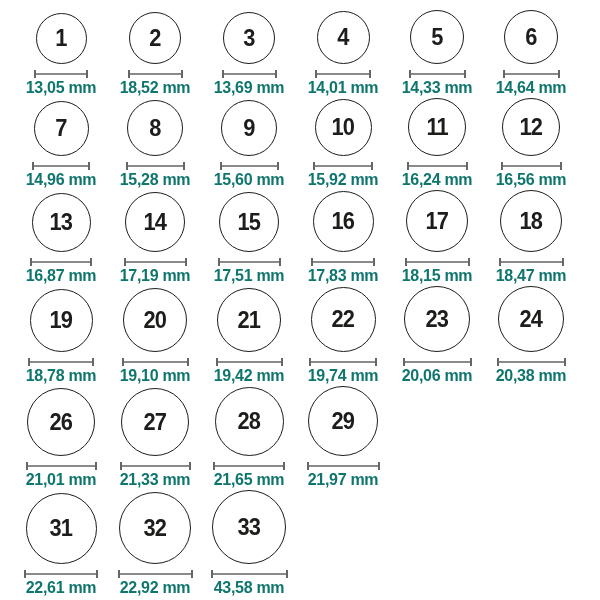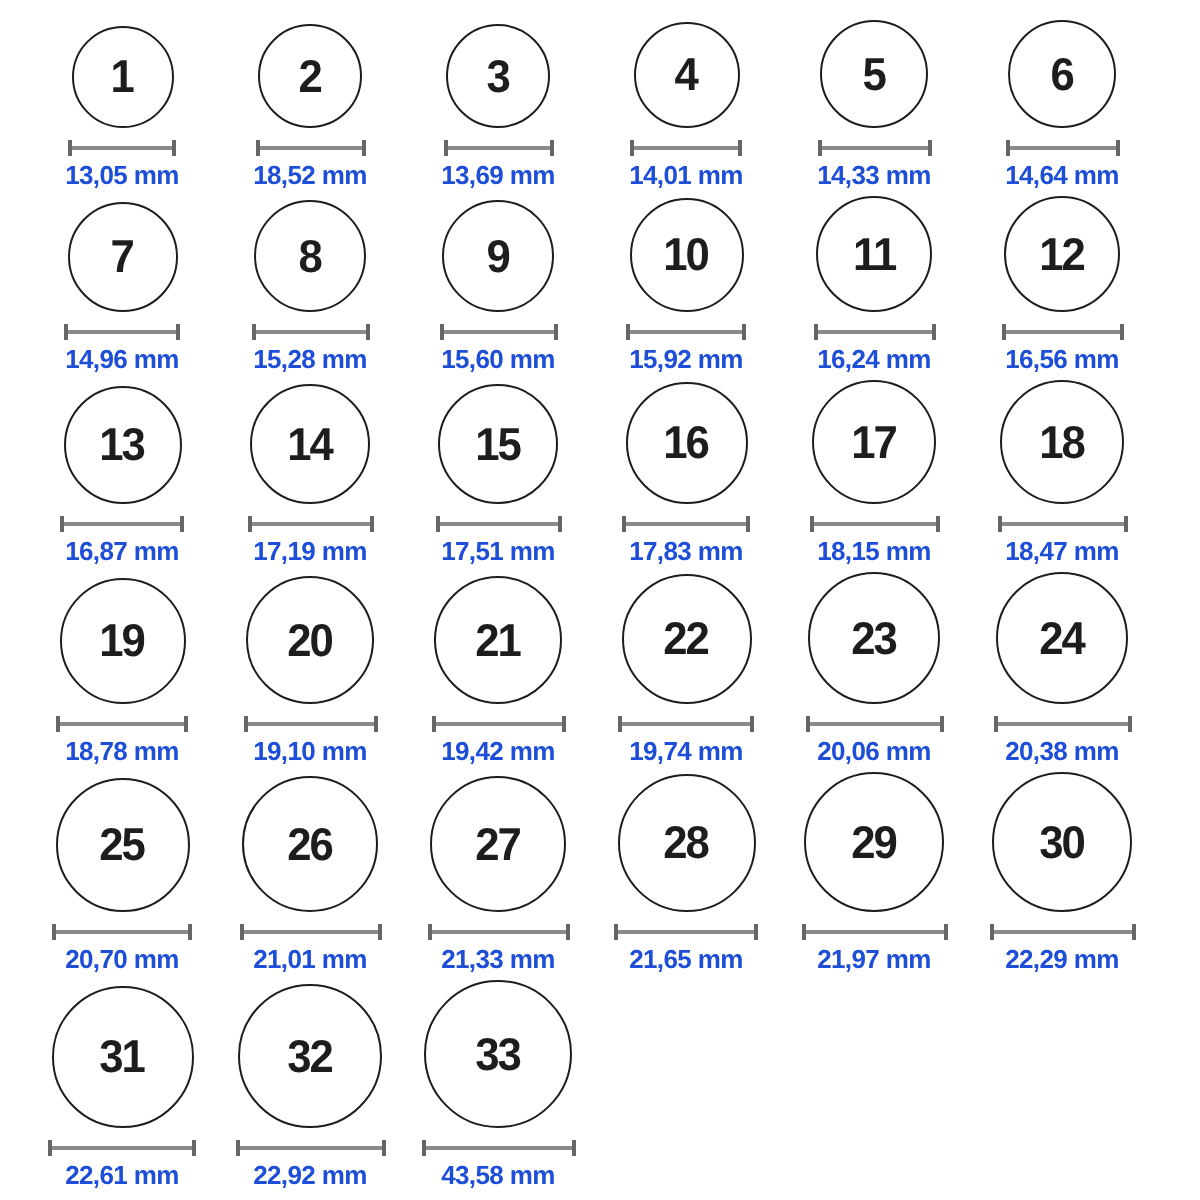--- a/index.html
+++ b/index.html
@@ -58,23 +58,23 @@
     content: "";
     position: absolute;
     left: 0;
     right: 0;
     top: 3px;
     border-top: 2px solid #8a8a8a;
   }
   .label {
     margin-top: 2px;
     font-weight: bold;
-    font-size: 13px;
+    font-size: 16px;
     line-height: 15px;
-    color: #1d4ed8;
+    color: #0f766e;
     letter-spacing: -0.3px;
     white-space: nowrap;
   }
 </style>
 </head>
 <body>
 
 <main class="chart">
     <div class="row">
       <div class="cell">
@@ -247,27 +247,20 @@
       <div class="cell">
     <div class="circle" style="width: 66px; height: 66px;">
       <span class="num">24</span>
     </div>
     <div class="measure" style="width: 69px;"></div>
     <div class="label">20,38 mm</div>
   </div>
     </div>
     <div class="row">
       <div class="cell">
-    <div class="circle" style="width: 67px; height: 67px;">
-      <span class="num">25</span>
-    </div>
-    <div class="measure" style="width: 70px;"></div>
-    <div class="label">20,70 mm</div>
-  </div>
-      <div class="cell">
     <div class="circle" style="width: 68px; height: 68px;">
       <span class="num">26</span>
     </div>
     <div class="measure" style="width: 71px;"></div>
     <div class="label">21,01 mm</div>
   </div>
       <div class="cell">
     <div class="circle" style="width: 68px; height: 68px;">
       <span class="num">27</span>
     </div>
@@ -280,27 +273,20 @@
     </div>
     <div class="measure" style="width: 72px;"></div>
     <div class="label">21,65 mm</div>
   </div>
       <div class="cell">
     <div class="circle" style="width: 70px; height: 70px;">
       <span class="num">29</span>
     </div>
     <div class="measure" style="width: 73px;"></div>
     <div class="label">21,97 mm</div>
-  </div>
-      <div class="cell">
-    <div class="circle" style="width: 70px; height: 70px;">
-      <span class="num">30</span>
-    </div>
-    <div class="measure" style="width: 73px;"></div>
-    <div class="label">22,29 mm</div>
   </div>
     </div>
     <div class="row">
       <div class="cell">
     <div class="circle" style="width: 71px; height: 71px;">
       <span class="num">31</span>
     </div>
     <div class="measure" style="width: 74px;"></div>
     <div class="label">22,61 mm</div>
   </div>

